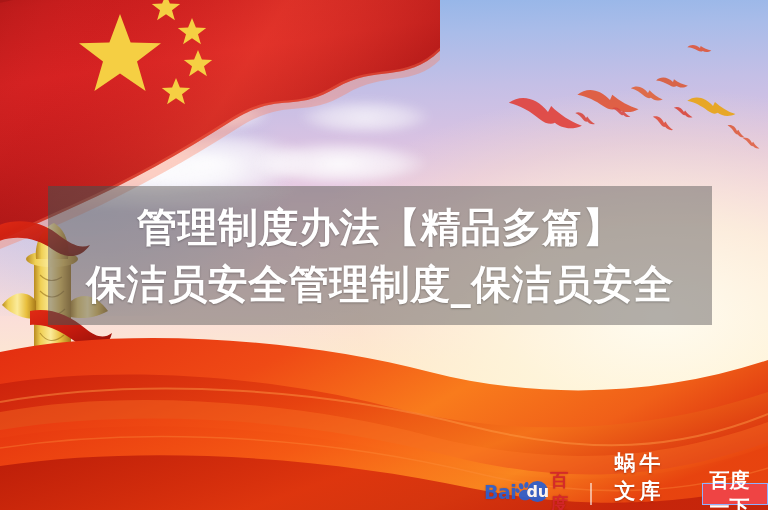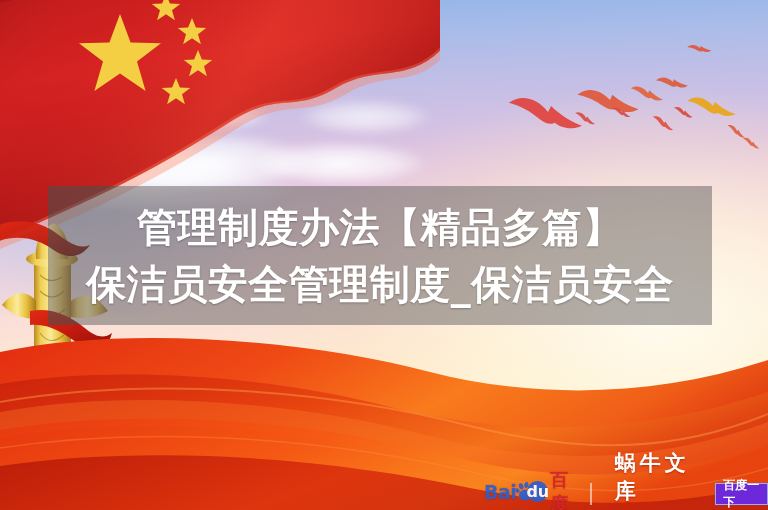--- a/index.html
+++ b/index.html
@@ -168,24 +168,24 @@
     font-weight: 700;
     color: #ffffff;
     letter-spacing: 4px;
     text-shadow: 0 1px 2px rgba(120,20,0,0.5);
     padding-right: 2px;
   }
   .wm-button {
     display: inline-flex;
     align-items: center;
     justify-content: center;
-    background: #6d28d9;
+    background: #ef4444;
     border: 1px solid #8fb0ff;
     color: #ffffff;
-    font-size: 12px;
+    font-size: 20px;
     font-weight: 700;
     letter-spacing: 0px;
     padding: 2px 7px 3px 7px;
     height: 22px;
     box-sizing: border-box;
     margin-left: 6px;
   }
 </style>
 </head>
 <body>

